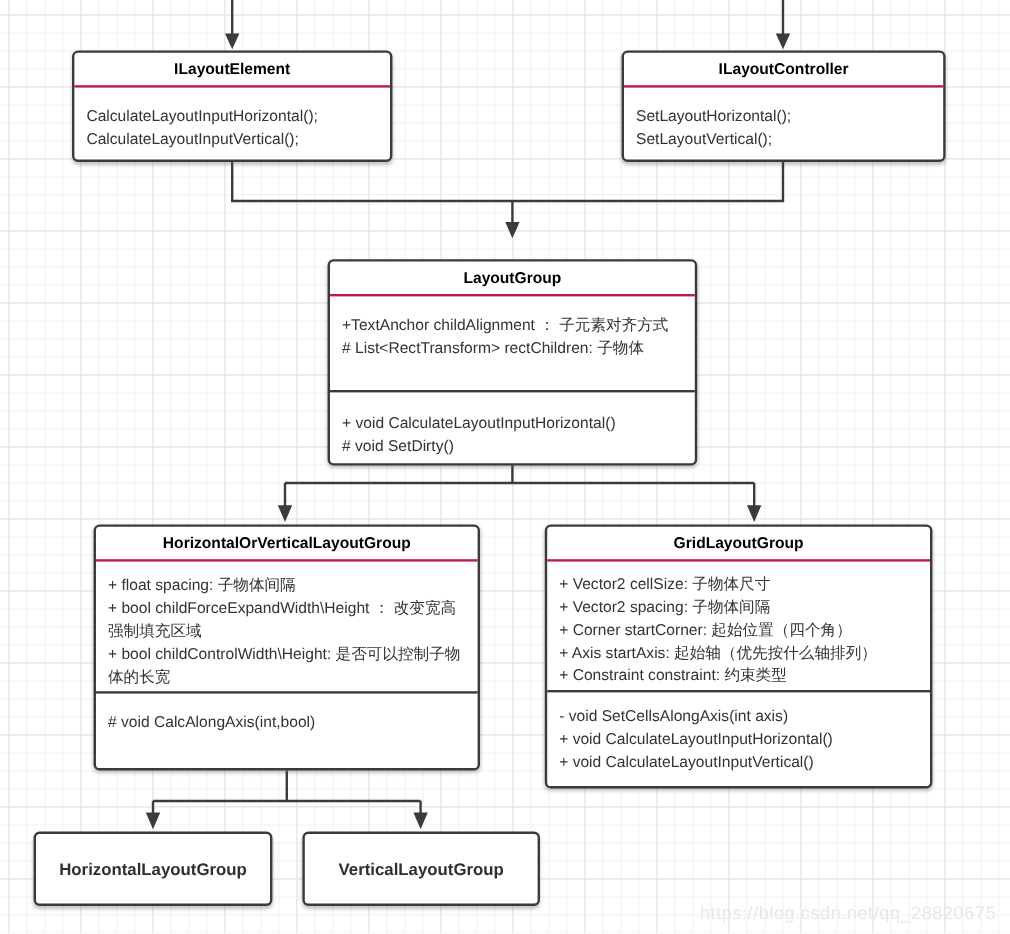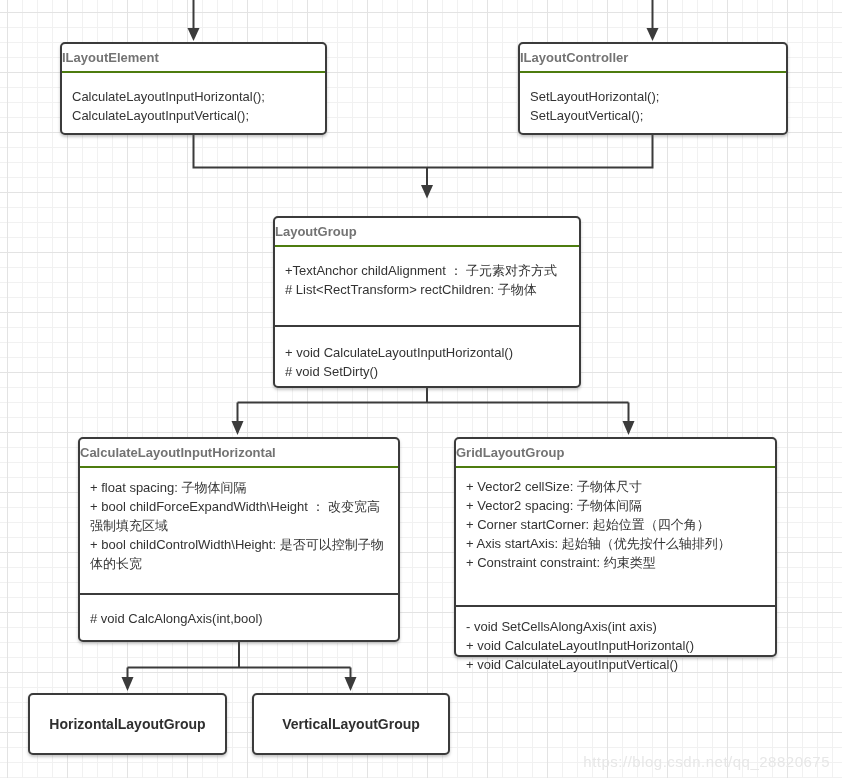--- a/index.html
+++ b/index.html
@@ -28,24 +28,25 @@
     box-sizing: border-box;
     background: #ffffff;
     border: 2px solid #3b3b3b;
     border-radius: 5px;
     color: #333333;
     box-shadow: 0 2px 3px rgba(90,90,90,0.35);
   }
   .uml-title {
     height: 27px;
     line-height: 27px;
+    text-align: center;
     font-weight: 700;
     font-size: 13px;
-    color: #737373;
-    border-bottom: 2px solid #4d7c0f;
+    color: #000000;
+    border-bottom: 2px solid #be185d;
     white-space: nowrap;
   }
   .uml-section {
     box-sizing: border-box;
     padding: 10px 8px 0 10px;
     font-size: 13px;
     line-height: 19px;
   }
   .uml-section.attrs { border-bottom: 2px solid #3b3b3b; }
   .uml-line { white-space: normal; }
@@ -57,23 +58,23 @@
   #box-hov               { left: 78px;  top: 437px; width: 322px; height: 205px; }
   #box-grid              { left: 454px; top: 437px; width: 323px; height: 220px; }
   #box-horizontal        { left: 28px;  top: 693px; width: 199px; height: 62px; }
   #box-vertical          { left: 252px; top: 693px; width: 198px; height: 62px; }
 
   
   #box-ilayout-element .uml-body,
   #box-ilayout-controller .uml-body { padding-top: 14px; }
   #box-layout-group .attrs  { height: 80px;  padding-top: 14px; }
   #box-layout-group .methods{ padding-top: 16px; }
-  #box-hov .attrs           { height: 127px; padding-top: 10px; }
+  #box-hov .attrs           { height: 110px; padding-top: 10px; }
   #box-hov .methods         { padding-top: 14px; }
-  #box-grid .attrs          { height: 139px; padding-top: 9px; }
+  #box-grid .attrs          { height: 109px; padding-top: 9px; }
   #box-grid .methods        { }
 
   .uml-simple {
     display: flex;
     align-items: center;
     justify-content: center;
     font-weight: 700;
     font-size: 14px;
     color: #2f2f2f;
     height: 100%;
@@ -142,21 +143,21 @@
       <div class="uml-line">+TextAnchor childAlignment ： 子元素对齐方式</div>
       <div class="uml-line"># List&lt;RectTransform&gt; rectChildren: 子物体</div>
     </div>
     <div class="uml-section methods">
       <div class="uml-line">+ void CalculateLayoutInputHorizontal()</div>
       <div class="uml-line"># void SetDirty()</div>
     </div>
   </div>
 
   <div class="uml-class" id="box-hov">
-    <div class="uml-title">CalculateLayoutInputHorizontal</div>
+    <div class="uml-title">HorizontalOrVerticalLayoutGroup</div>
     <div class="uml-section attrs">
       <div class="uml-line">+ float spacing: 子物体间隔</div>
       <div class="uml-line">+ bool childForceExpandWidth\Height ： 改变宽高强制填充区域</div>
       <div class="uml-line">+ bool childControlWidth\Height: 是否可以控制子物体的长宽</div>
     </div>
     <div class="uml-section methods">
       <div class="uml-line"># void CalcAlongAxis(int,bool)</div>
     </div>
   </div>
 

